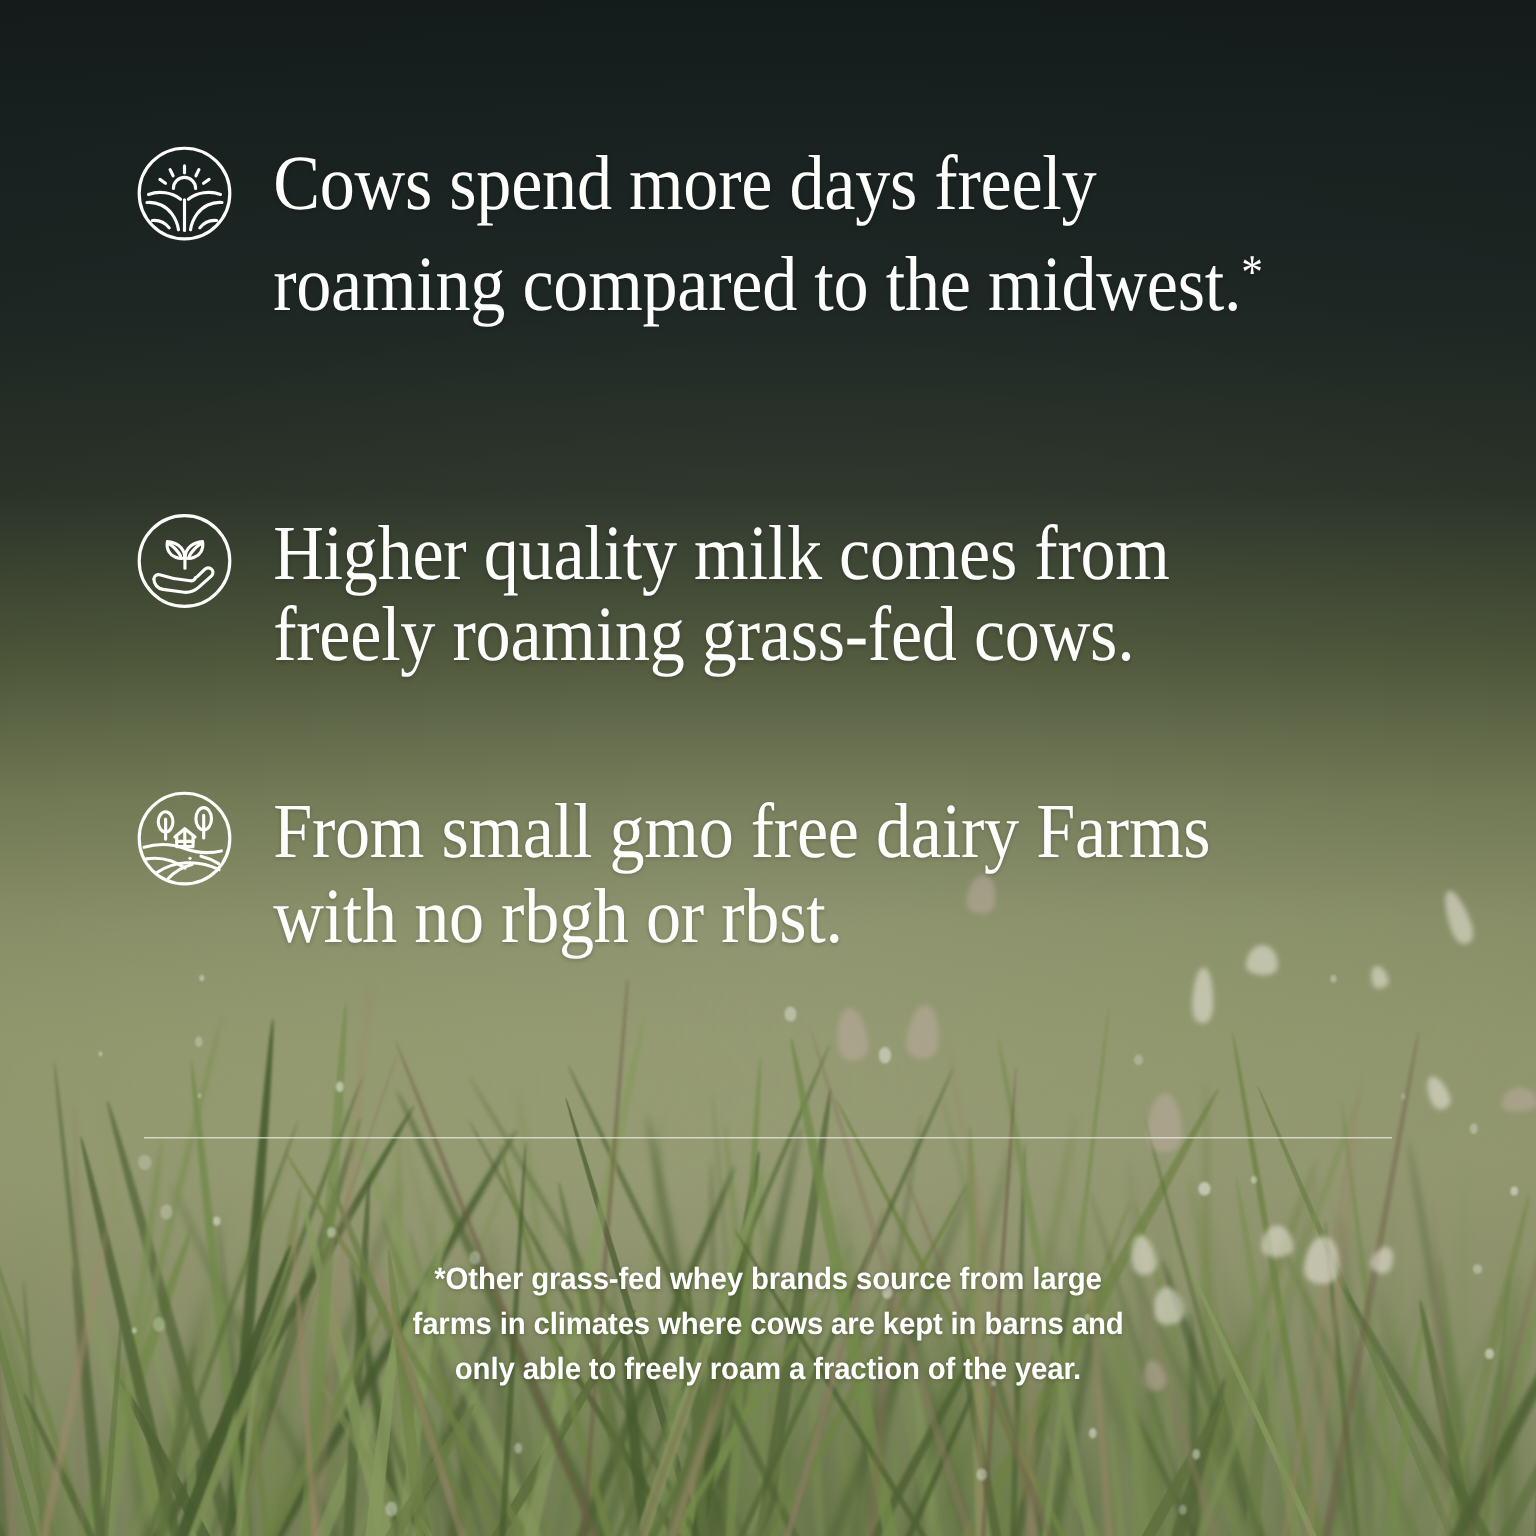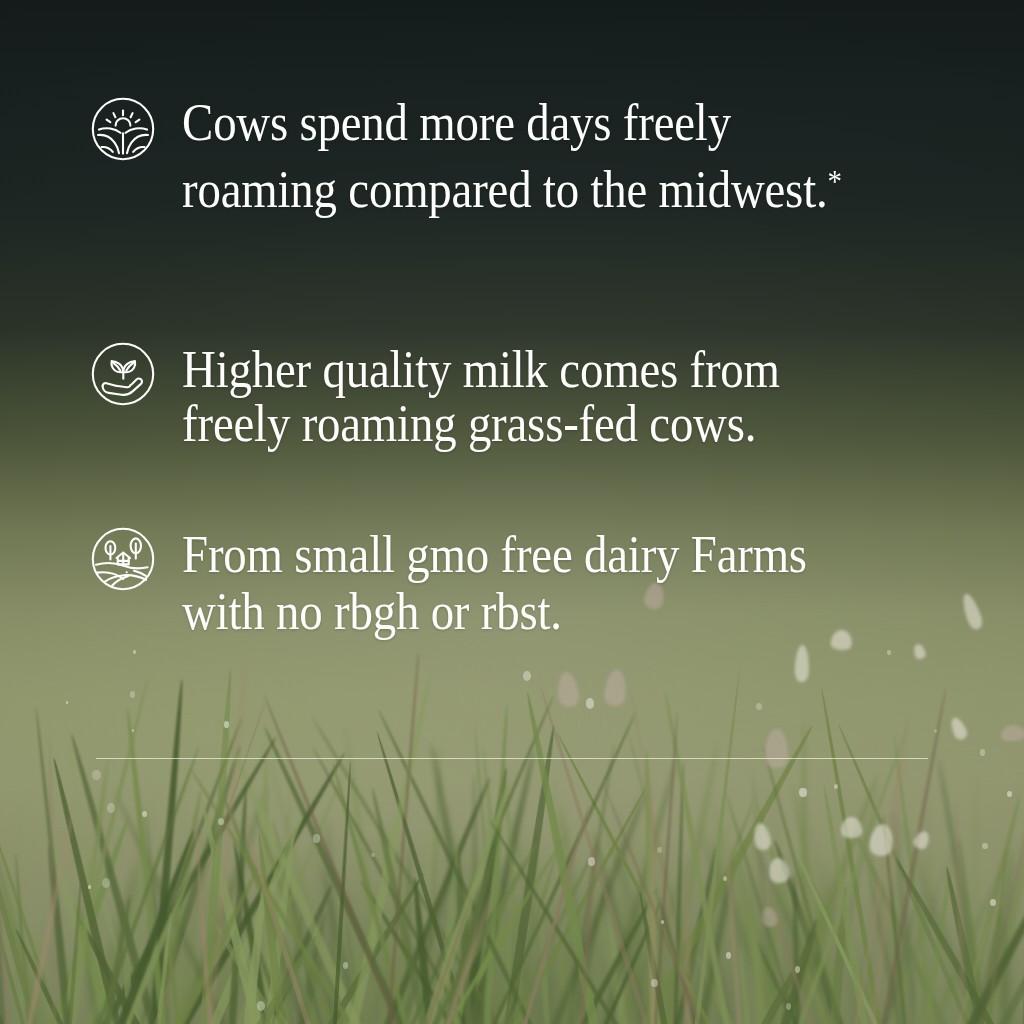--- a/index.html
+++ b/index.html
@@ -669,15 +669,20 @@
           <path d="M44.0 44.8c4.2 1.0 8.2 2.7 11.8 5.0"></path>
 
           <path d="M36.6 46.2h.1"></path>
         </svg>
       </div>
       <div class="benefit-text"><span>From small gmo free dairy Farms with no rbgh or rbst.</span></div>
     </div>
 
     <div class="divider"></div>
 
+    <div class="footnote">
+      <span class="fline">*Other grass-fed whey brands source from large</span>
+      <span class="fline">farms in climates where cows are kept in barns and</span>
+      <span class="fline">only able to freely roam a fraction of the year.</span>
+    </div>
 
   </div>
 </div>
 
 </body></html>

